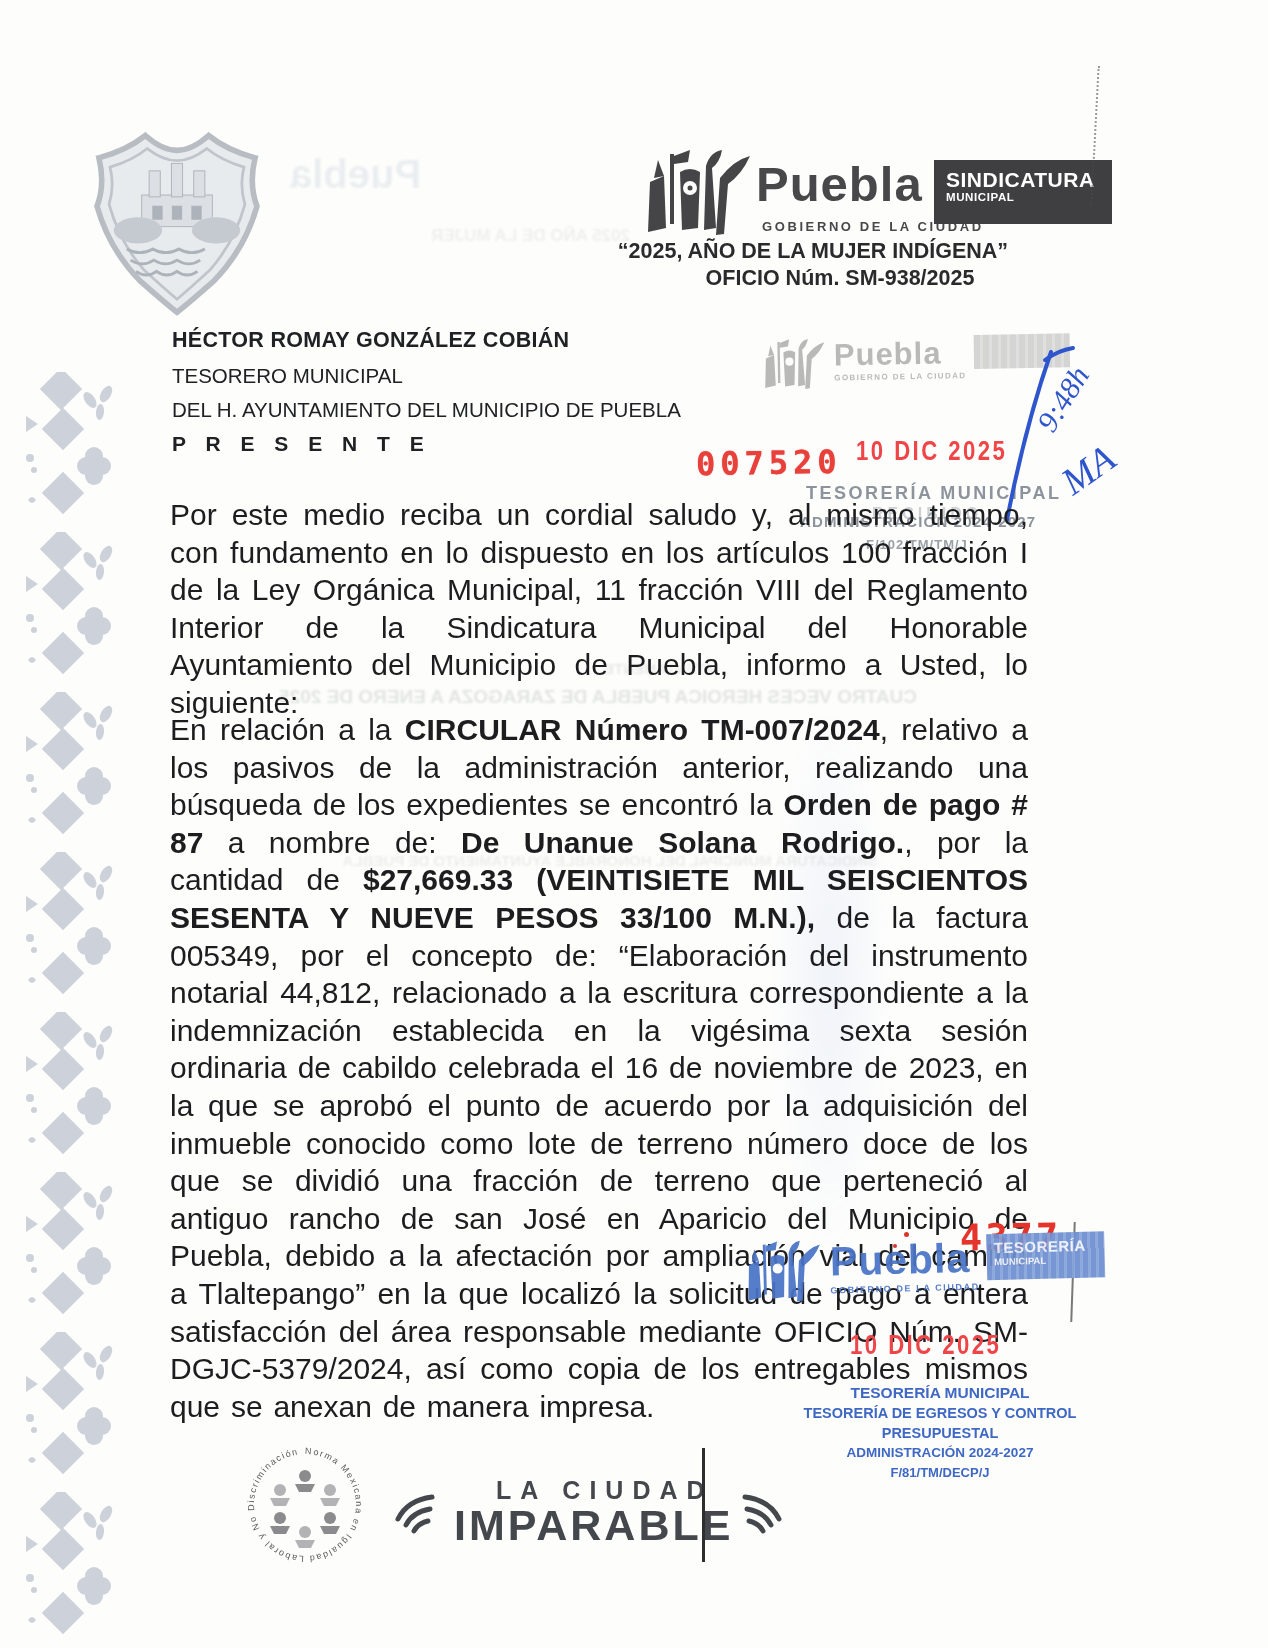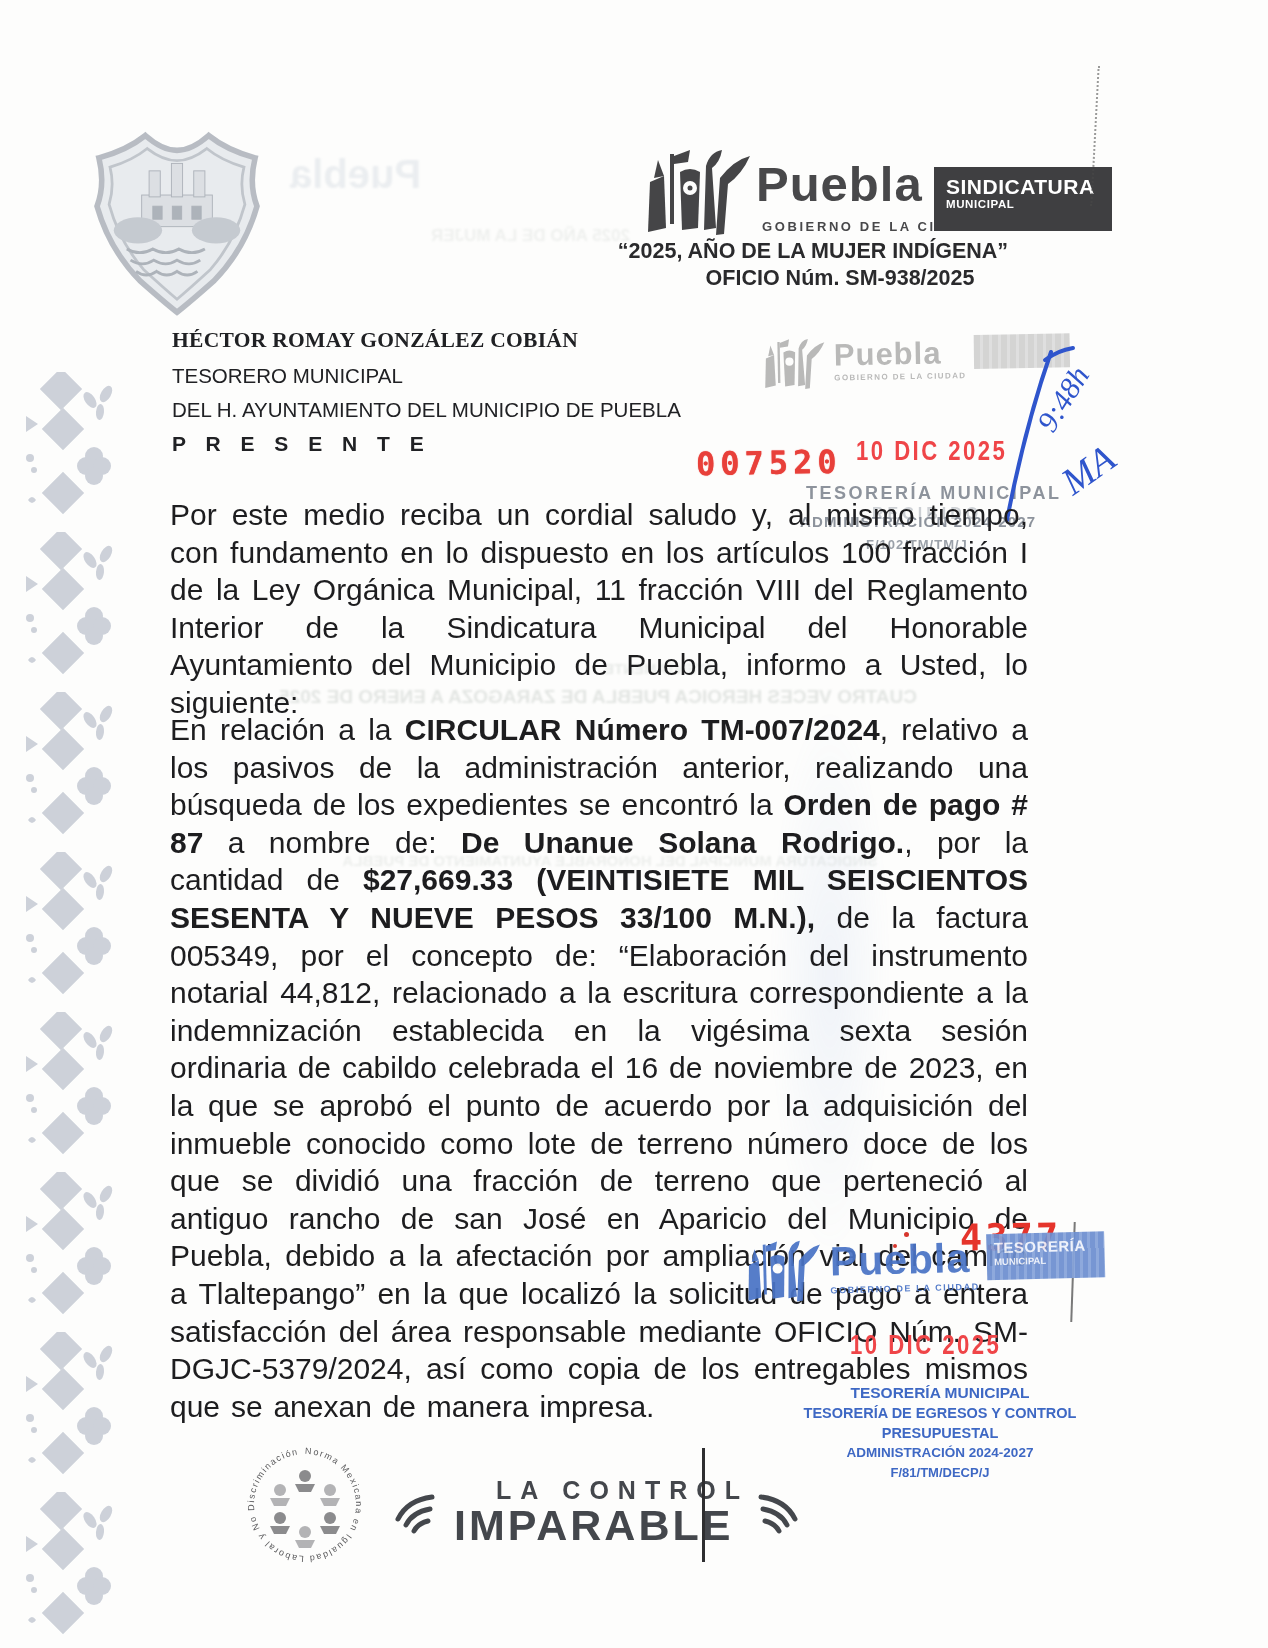--- a/index.html
+++ b/index.html
@@ -10,28 +10,28 @@
 
   
   .pattern-strip{left:24px;top:372px;width:104px;height:1276px;overflow:hidden;opacity:.85;}
   .pattern-unit{display:block;}
 
   
   .crest{left:84px;top:126px;opacity:.8;}
   .logo-icon{left:640px;top:148px;}
   .logo-word{left:756px;top:156px;font-size:49px;font-weight:800;letter-spacing:1px;color:#48484a;}
   .logo-tag{left:762px;top:219px;font-size:13px;font-weight:700;letter-spacing:2.6px;color:#48484a;}
-  .badge{left:934px;top:167px;width:178px;height:64px;background:#3f3f41;color:#fff;padding:9px 12px;box-sizing:border-box;}
+  .badge{left:934px;top:160px;width:178px;height:64px;background:#3f3f41;color:#fff;padding:9px 12px;box-sizing:border-box;}
   .badge .l1{font-size:21px;font-weight:800;letter-spacing:.5px;line-height:22px;}
   .badge .l2{font-size:11.5px;font-weight:700;letter-spacing:.6px;line-height:13px;}
   .year-line{left:593px;top:239px;width:440px;text-align:center;font-size:21.5px;font-weight:700;color:#2a2a2c;}
   .oficio-line{left:620px;top:266px;width:440px;text-align:center;font-size:21.5px;font-weight:700;color:#2a2a2c;}
 
   
-  .rc-name{left:172px;top:328px;font-size:21.5px;font-weight:800;letter-spacing:.3px;font-family:Liberation Serif, serif;}
+  .rc-name{left:172px;top:328px;font-size:21.5px;font-weight:800;letter-spacing:.3px;}
   .rc-title{left:172px;top:364px;font-size:20.5px;}
   .rc-entity{left:172px;top:398px;font-size:20.5px;}
   .rc-pres{left:172px;top:432px;font-size:21px;font-weight:800;letter-spacing:7px;}
 
   
   .stamp1{left:760px;top:336px;transform:rotate(-1deg);opacity:.55;filter:grayscale(1);}
   .stamp1 .s-word{font-size:31px;font-weight:800;color:#7d828b;letter-spacing:1px;}
   .stamp1 .s-tag{font-size:8px;font-weight:700;letter-spacing:1.4px;color:#7d828b;}
   .stamp1 .s-badge{width:96px;height:34px;background:repeating-linear-gradient(90deg,#aeb4bd 0 6px,#c3c8d0 6px 9px);}
   .folio-red{left:696px;top:444px;font-family:"DejaVu Sans Mono",monospace;font-size:32px;font-weight:700;
@@ -442,21 +442,21 @@
   <div class="abs capital">
     <div style="display:flex;align-items:center;">
       <svg width="52" height="52" viewBox="0 0 52 52">
         <g fill="none" stroke="#44474c" stroke-width="5" stroke-linecap="round">
           <path d="M46 10 C30 12 18 20 12 32"></path>
             <path d="M44 22 C32 24 24 30 20 38"></path>
             <path d="M42 34 C34 36 30 40 28 44"></path>
         </g>
       </svg>
       <div>
-        <div class="c1">LA CONTROL</div>
+        <div class="c1">LA CIUDAD</div>
         <div class="c2">IMPARABLE</div>
       </div>
       <svg width="52" height="52" viewBox="0 0 52 52" style="transform:scaleX(-1);margin-left:6px;">
         <g fill="none" stroke="#44474c" stroke-width="5" stroke-linecap="round">
           <path d="M46 10 C30 12 18 20 12 32"></path>
             <path d="M44 22 C32 24 24 30 20 38"></path>
             <path d="M42 34 C34 36 30 40 28 44"></path>
         </g>
       </svg>
     </div>

